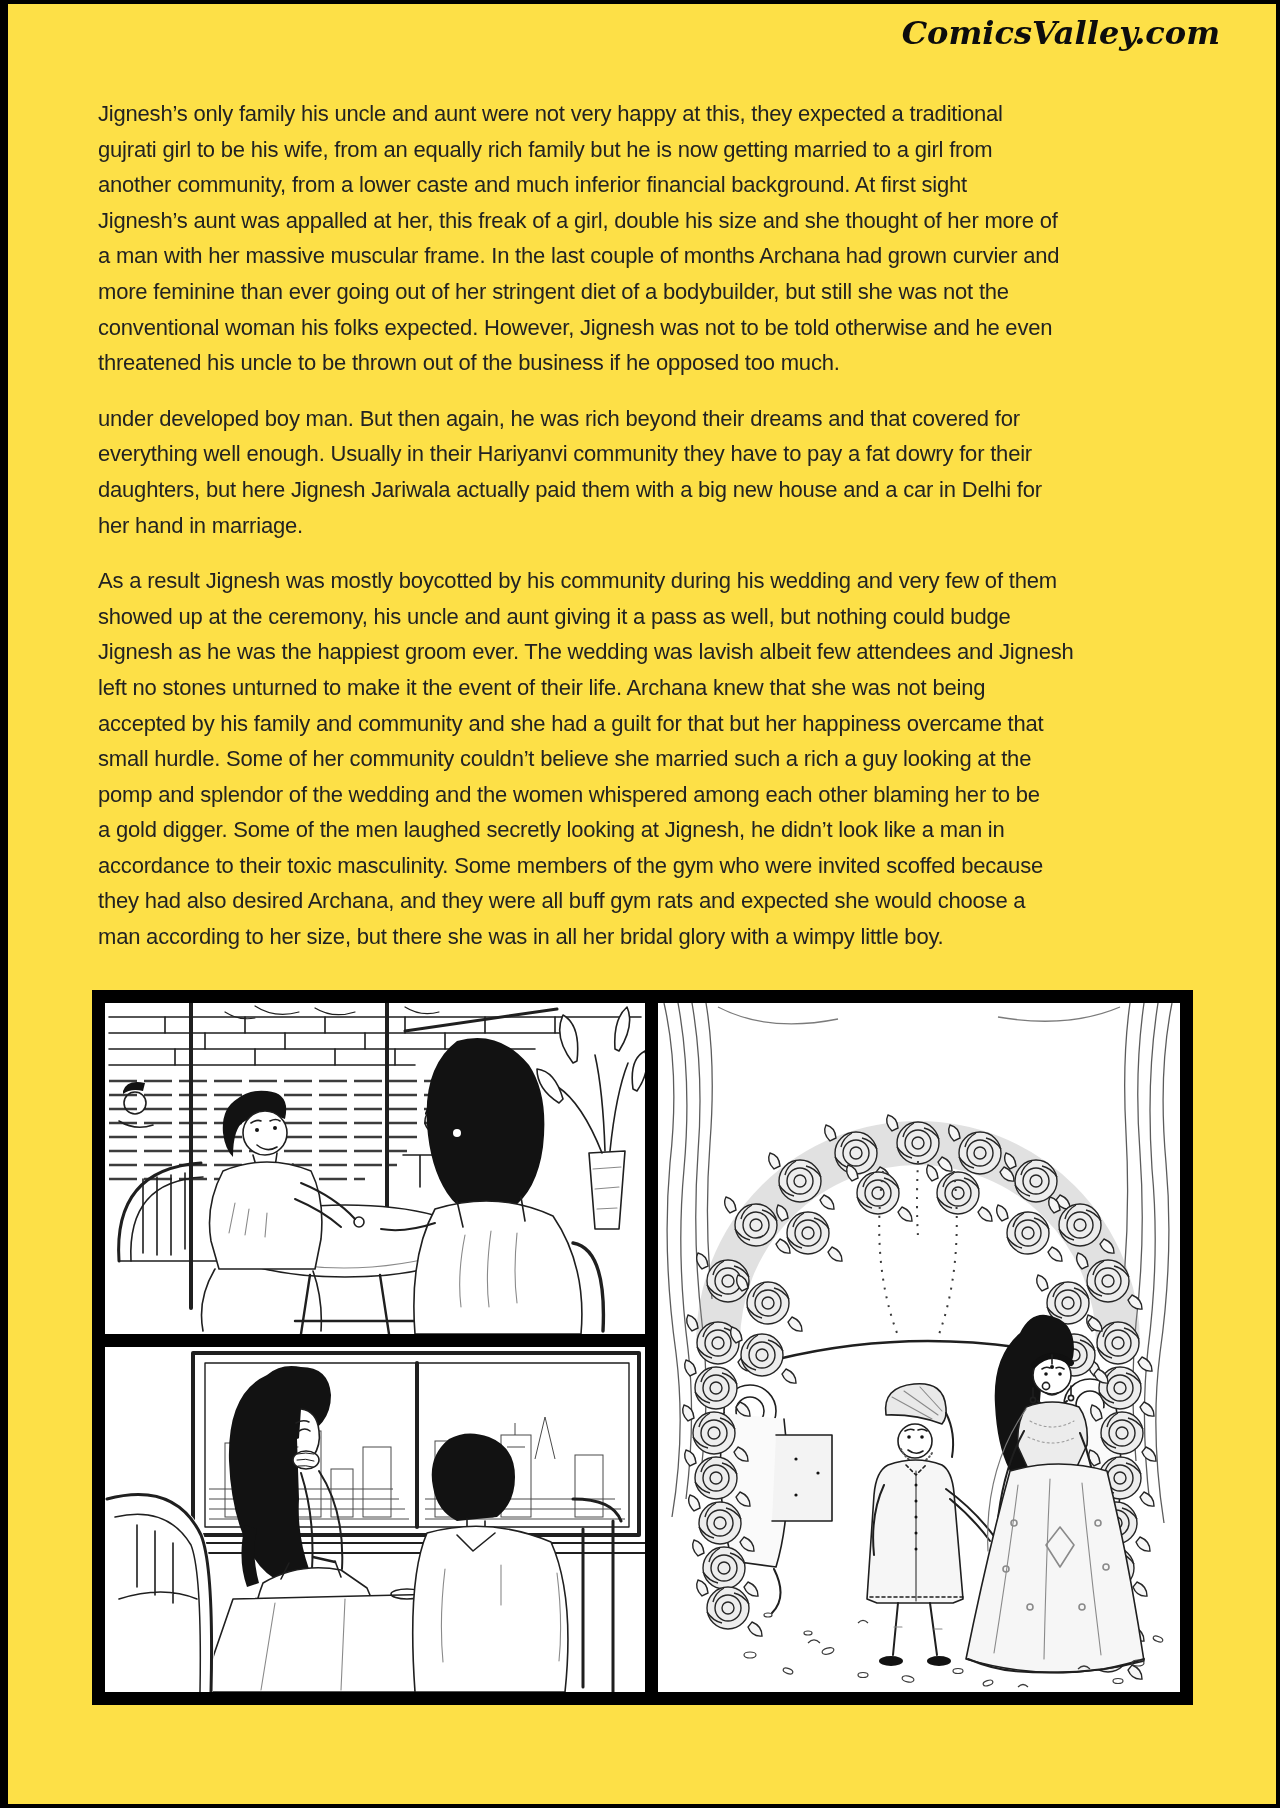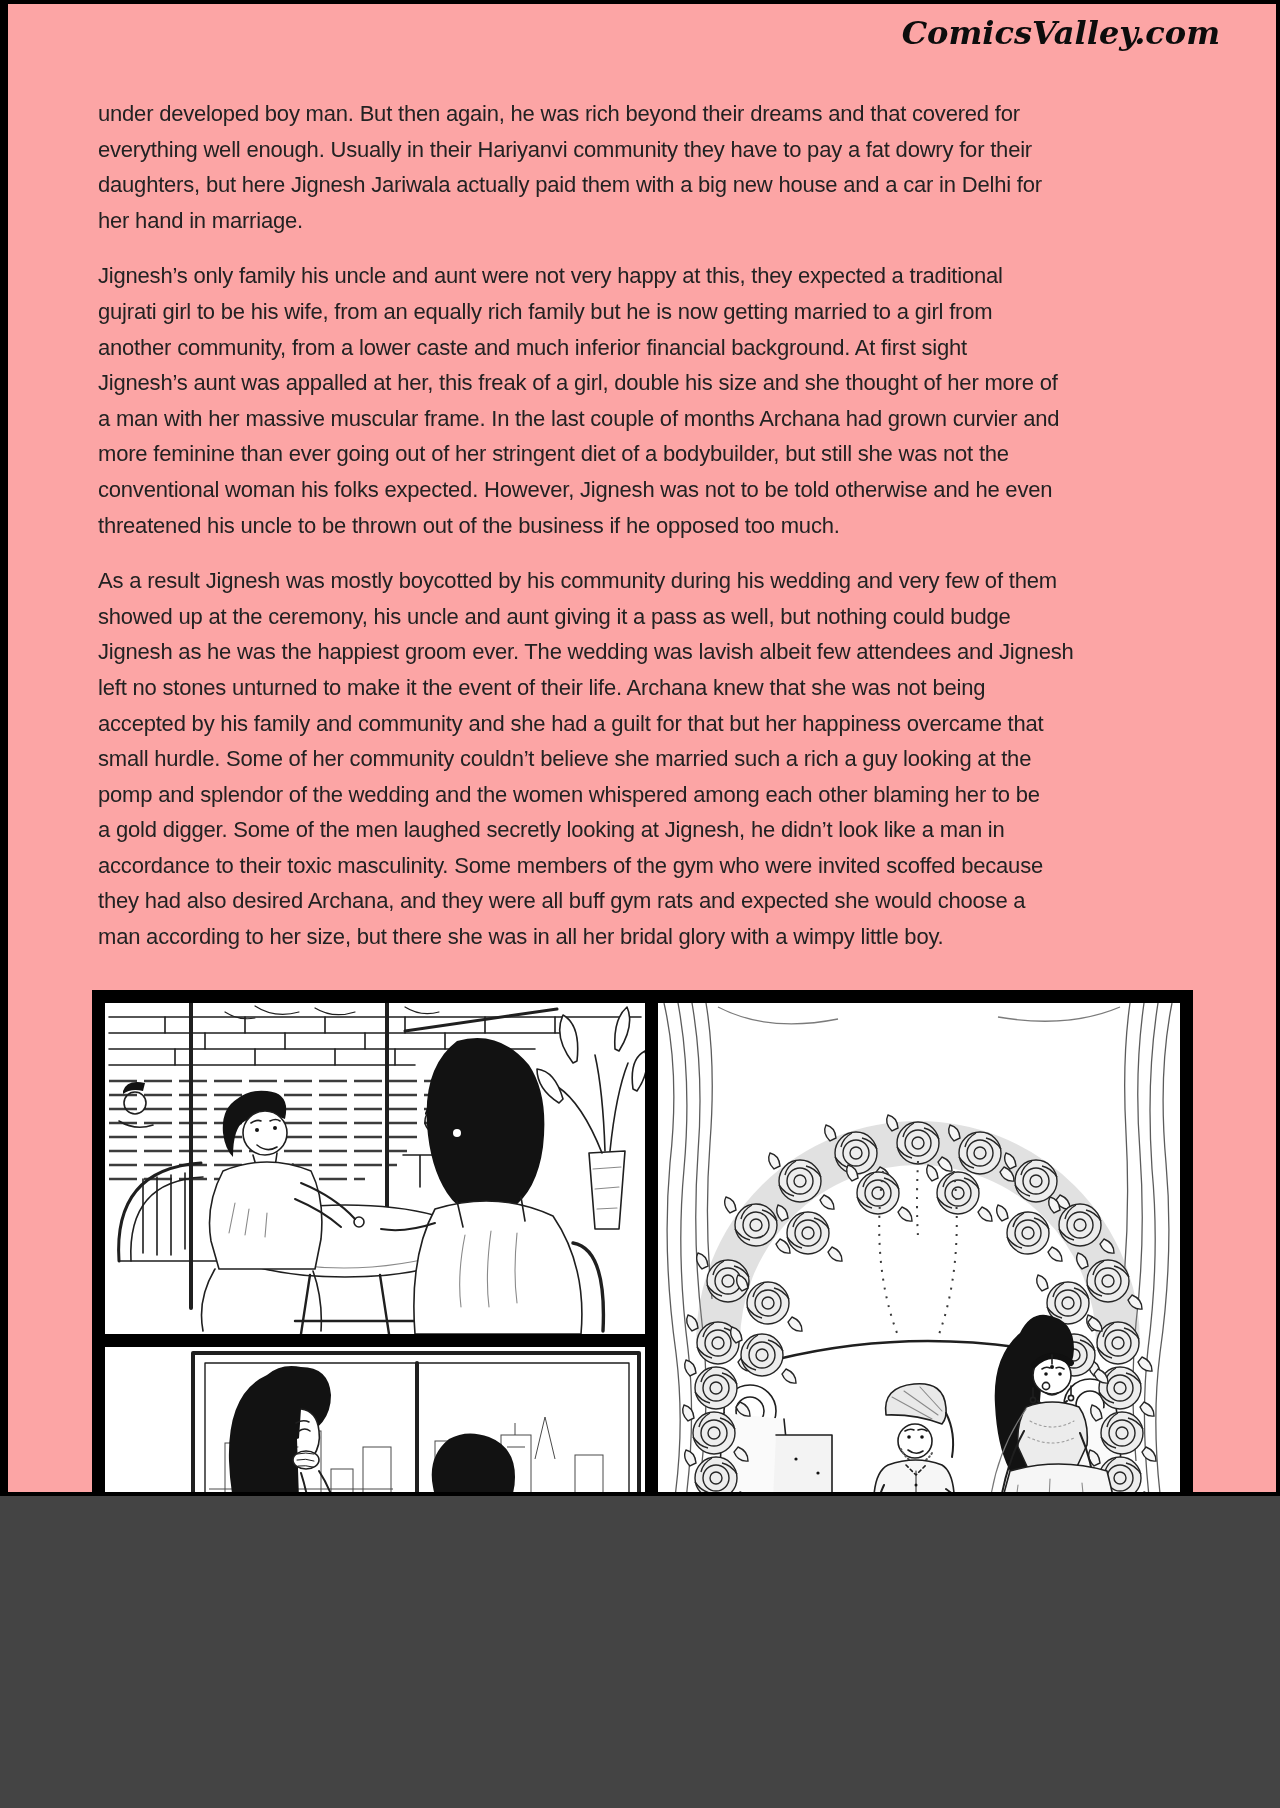--- a/index.html
+++ b/index.html
@@ -1,20 +1,20 @@
 <!DOCTYPE html>
 <html><head>
 <meta charset="utf-8">
 <style>
   html,body{margin:0;padding:0;background:#444;}
   .page{
     position:relative;
-    width:1280px;height:1496px;
+    width:1280px;height:1808px;
     box-sizing:border-box;
-    background:#fca5a5;
+    background:#fde047;
     border-left:8px solid #000;
     border-right:4px solid #000;
     border-top:4px solid #000;
     border-bottom:4px solid #000;
     font-family:"Liberation Sans",sans-serif;
     overflow:hidden;
   }
   .logo{
     position:absolute;
     top:10px;right:56px;
@@ -60,32 +60,32 @@
   .paper{fill:#ffffff;}
 </style>
 </head>
 <body>
 
 <div class="page">
 
   <div class="logo">ComicsValley.com</div>
 
   <div class="story">
-    <p>under developed boy man. But then again, he was rich beyond their dreams and that covered for
-everything well enough. Usually in their Hariyanvi community they have to pay a fat dowry for their
-daughters, but here Jignesh Jariwala actually paid them with a big new house and a car in Delhi for
-her hand in marriage.</p>
     <p>Jignesh’s only family his uncle and aunt were not very happy at this, they expected a traditional
 gujrati girl to be his wife, from an equally rich family but he is now getting married to a girl from
 another community, from a lower caste and much inferior financial background. At first sight
 Jignesh’s aunt was appalled at her, this freak of a girl, double his size and she thought of her more of
 a man with her massive muscular frame. In the last couple of months Archana had grown curvier and
 more feminine than ever going out of her stringent diet of a bodybuilder, but still she was not the
 conventional woman his folks expected. However, Jignesh was not to be told otherwise and he even
 threatened his uncle to be thrown out of the business if he opposed too much.</p>
+    <p>under developed boy man. But then again, he was rich beyond their dreams and that covered for
+everything well enough. Usually in their Hariyanvi community they have to pay a fat dowry for their
+daughters, but here Jignesh Jariwala actually paid them with a big new house and a car in Delhi for
+her hand in marriage.</p>
     <p>As a result Jignesh was mostly boycotted by his community during his wedding and very few of them
 showed up at the ceremony, his uncle and aunt giving it a pass as well, but nothing could budge
 Jignesh as he was the happiest groom ever. The wedding was lavish albeit few attendees and Jignesh
 left no stones unturned to make it the event of their life. Archana knew that she was not being
 accepted by his family and community and she had a guilt for that but her happiness overcame that
 small hurdle. Some of her community couldn’t believe she married such a rich a guy looking at the
 pomp and splendor of the wedding and the women whispered among each other blaming her to be
 a gold digger. Some of the men laughed secretly looking at Jignesh, he didn’t look like a man in
 accordance to their toxic masculinity. Some members of the gym who were invited scoffed because
 they had also desired Archana, and they were all buff gym rats and expected she would choose a

